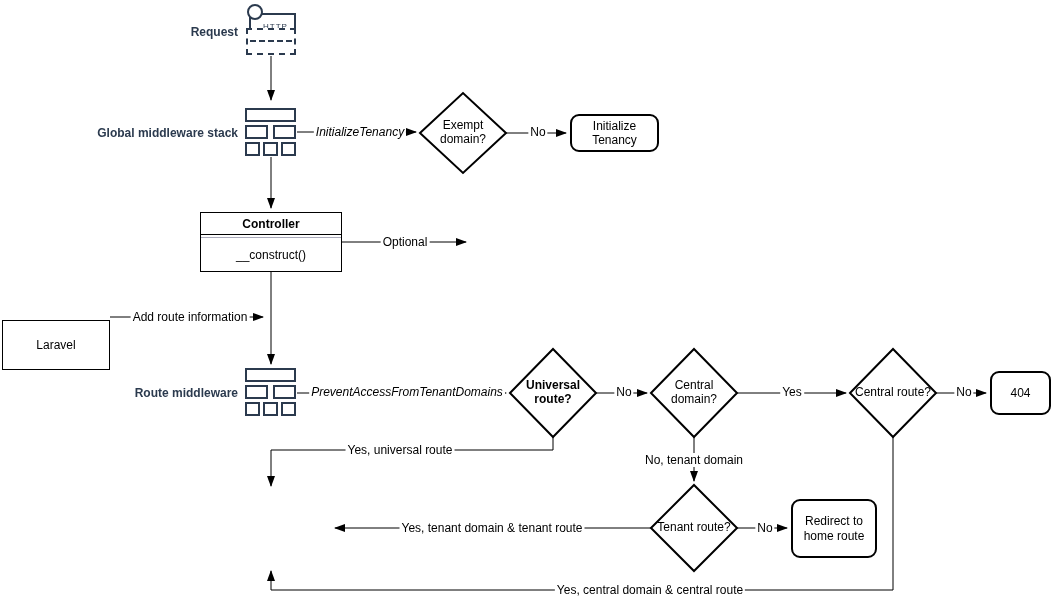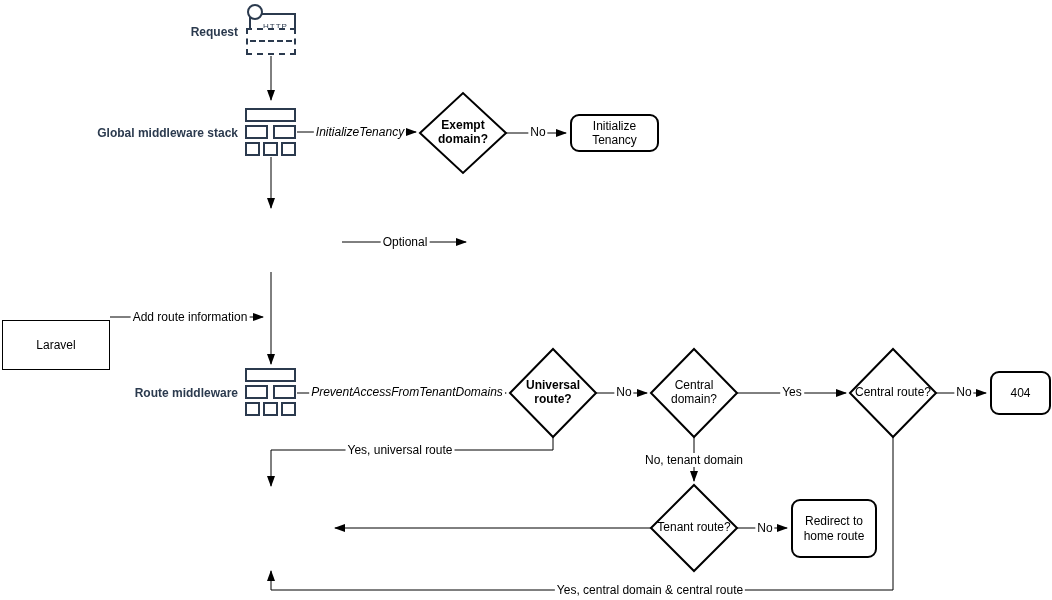--- a/index.html
+++ b/index.html
@@ -117,20 +117,25 @@
         <div class="stack-cell w-half"></div>
       </div>
     <div class="stack-row">
         <div class="stack-cell w-third"></div>
         <div class="stack-cell w-third"></div>
         <div class="stack-cell w-third"></div>
       </div>
   </div>
   <div class="nav-label" style="left:60px;top:126px;width:178px;">Global middleware stack</div>
 
+  <div id="controller-box">
+    <div id="controller-header">Controller</div>
+    <div id="controller-gap"></div>
+    <div id="controller-body">__construct()</div>
+  </div>
 
   <div class="node plain" style="left:2px;top:292px;width:108px;height:50px;z-index:2;margin-top:28px;">Laravel</div>
 
   <div class="stack-icon" style="left:245px;top:368px;">
     <div class="stack-row">
         <div class="stack-cell w-full"></div>
       </div>
     <div class="stack-row">
         <div class="stack-cell w-half"></div>
         <div class="stack-cell w-half"></div>
@@ -144,32 +149,33 @@
   <div class="nav-label" style="left:98px;top:386px;width:140px;">Route middleware</div>
 
   <div class="node rounded" style="left:570px;top:114px;width:89px;height:38px;z-index:2;">Initialize Tenancy</div>
 
 
   <div class="node rounded" style="left:990px;top:371px;width:61px;height:44px;z-index:2;">404</div>
 
   <div class="node rounded" style="left:791px;top:499px;width:86px;height:59px;z-index:2;padding:0 4px;">Redirect to home route</div>
 
 
-  <div class="diamond-label" style="left:463px;top:133px;font-weight:bold;">Exempt domain?</div>
+  <div class="diamond-label" style="left:463px;top:133px;">Exempt domain?</div>
   <div class="diamond-label" style="left:553px;top:393px;font-weight:bold;">Universal route?</div>
   <div class="diamond-label" style="left:694px;top:393px;">Central domain?</div>
   <div class="diamond-label" style="left:893px;top:393px;">Central route?</div>
   <div class="diamond-label" style="left:694px;top:528px;">Tenant route?</div>
 
   <div class="edge-label italic" style="left:360px;top:132px;">InitializeTenancy</div>
   <div class="edge-label" style="left:538px;top:132px;">No</div>
   <div class="edge-label" style="left:405px;top:242px;">Optional</div>
   <div class="edge-label" style="left:190px;top:317px;">Add route information</div>
   <div class="edge-label italic" style="left:407px;top:392px;">PreventAccessFromTenantDomains</div>
   <div class="edge-label" style="left:624px;top:392px;">No</div>
   <div class="edge-label" style="left:792px;top:392px;">Yes</div>
   <div class="edge-label" style="left:964px;top:392px;">No</div>
   <div class="edge-label" style="left:400px;top:450px;">Yes, universal route</div>
   <div class="edge-label" style="left:694px;top:460px;">No, tenant domain</div>
   <div class="edge-label" style="left:765px;top:528px;">No</div>
+  <div class="edge-label" style="left:492px;top:528px;">Yes, tenant domain &amp; tenant route</div>
   <div class="edge-label" style="left:650px;top:590px;">Yes, central domain &amp; central route</div>
 
 </div>
 
 </body></html>

